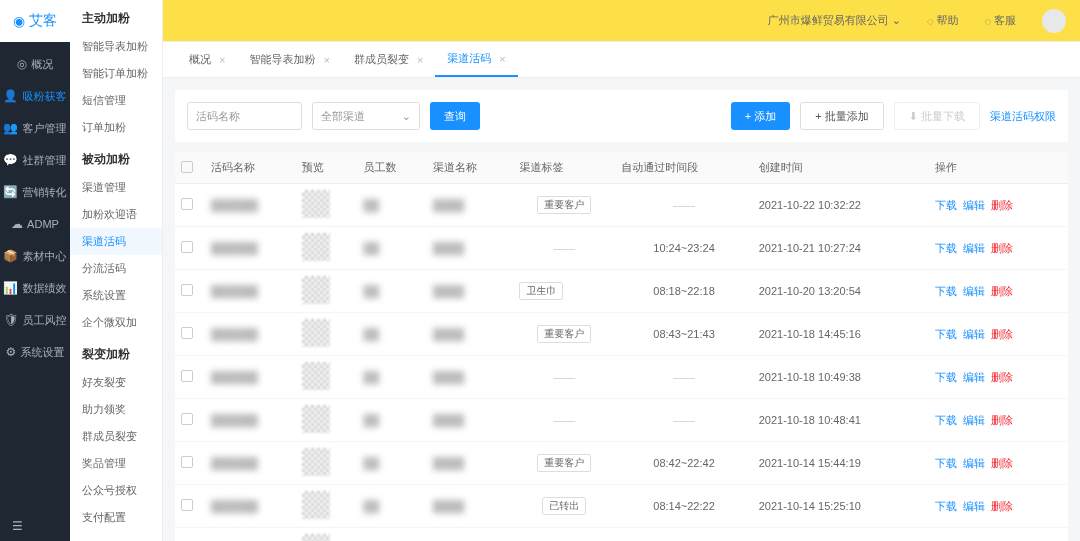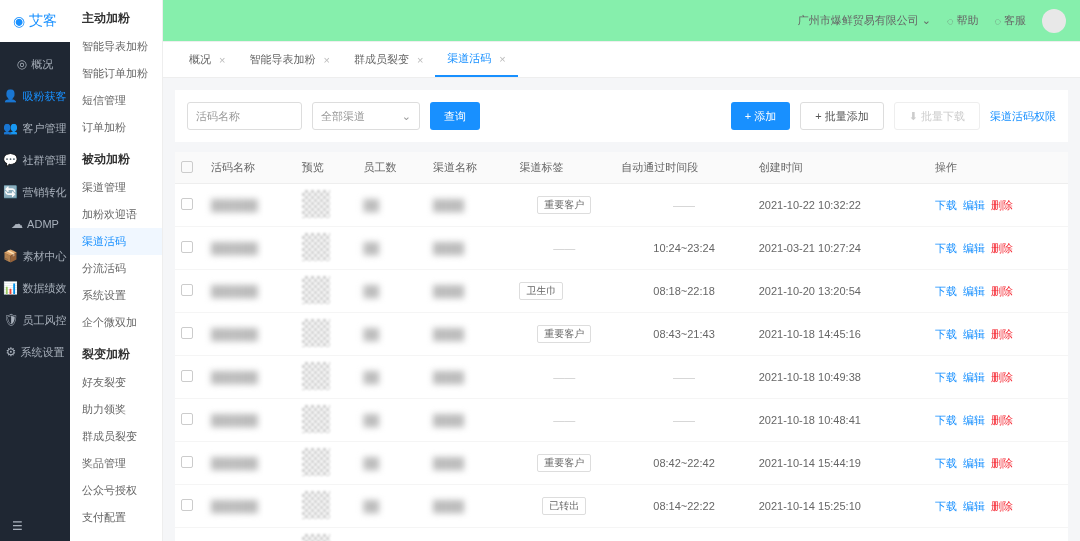--- a/index.html
+++ b/index.html
@@ -16,21 +16,21 @@
 .nav-footer { height: 30px; display: flex; align-items: center; justify-content: flex-start; padding-left: 12px; color: #a8b0bb; }
 
 
 .subsidebar { width: 93px; background: #fff; border-right: 1px solid #eee; flex-shrink: 0; overflow-y: auto; }
 .subgroup-title { font-weight: 600; font-size: 12px; padding: 10px 12px 6px; color: #333; }
 .subitem { padding: 6px 12px; font-size: 11px; color: #666; cursor: pointer; }
 .subitem.active { background: #f0f7ff; color: #1890ff; }
 
 
 .main { flex: 1; display: flex; flex-direction: column; background: #f5f6f8; overflow: hidden; }
-.topbar { height: 42px; background: #86efac; display: flex; align-items: center; justify-content: flex-end; padding: 0 14px; gap: 16px; font-size: 11px; color: #666; border-bottom: 1px solid #eee; flex-shrink: 0; }
+.topbar { height: 42px; background: #fde047; display: flex; align-items: center; justify-content: flex-end; padding: 0 14px; gap: 26px; font-size: 11px; color: #666; border-bottom: 1px solid #eee; flex-shrink: 0; }
 .topbar .company { display: flex; align-items: center; gap: 3px; }
 .topbar .help, .topbar .service { display: flex; align-items: center; gap: 3px; cursor: pointer; }
 .avatar { width: 24px; height: 24px; border-radius: 50%; background: #e8e8e8; }
 
 .tabs { height: 36px; background: #fff; display: flex; align-items: center; padding: 0 14px; gap: 0; border-bottom: 1px solid #eee; flex-shrink: 0; }
 .tab { display: flex; align-items: center; gap: 8px; padding: 0 12px; font-size: 11px; color: #666; height: 100%; cursor: pointer; }
 .tab.active { color: #1890ff; border-bottom: 2px solid #1890ff; }
 .tab .close { color: #bbb; }
 
 .content { flex: 1; padding: 12px; overflow: auto; }
@@ -217,21 +217,21 @@
                 <td><span class="op-link">下载</span><span class="op-link">编辑</span><span class="op-del">删除</span></td>
               </tr>
               <tr>
                 <td><span class="checkbox"></span></td>
                 <td><span class="blur-text">██████</span></td>
                 <td><span class="qr"></span></td>
                 <td><span class="blur-text">██</span></td>
                 <td><span class="blur-text">████</span></td>
                 <td style="text-align:center;"><span class="empty">——</span></td>
                 <td style="text-align:center;">10:24~23:24</td>
-                <td>2021-03-21 10:27:24</td>
+                <td>2021-10-21 10:27:24</td>
                 <td><span class="op-link">下载</span><span class="op-link">编辑</span><span class="op-del">删除</span></td>
               </tr>
               <tr>
                 <td><span class="checkbox"></span></td>
                 <td><span class="blur-text">██████</span></td>
                 <td><span class="qr"></span></td>
                 <td><span class="blur-text">██</span></td>
                 <td><span class="blur-text">████</span></td>
                 <td style="text-align:left;"><span class="tag">卫生巾</span></td>
                 <td style="text-align:center;">08:18~22:18</td>

